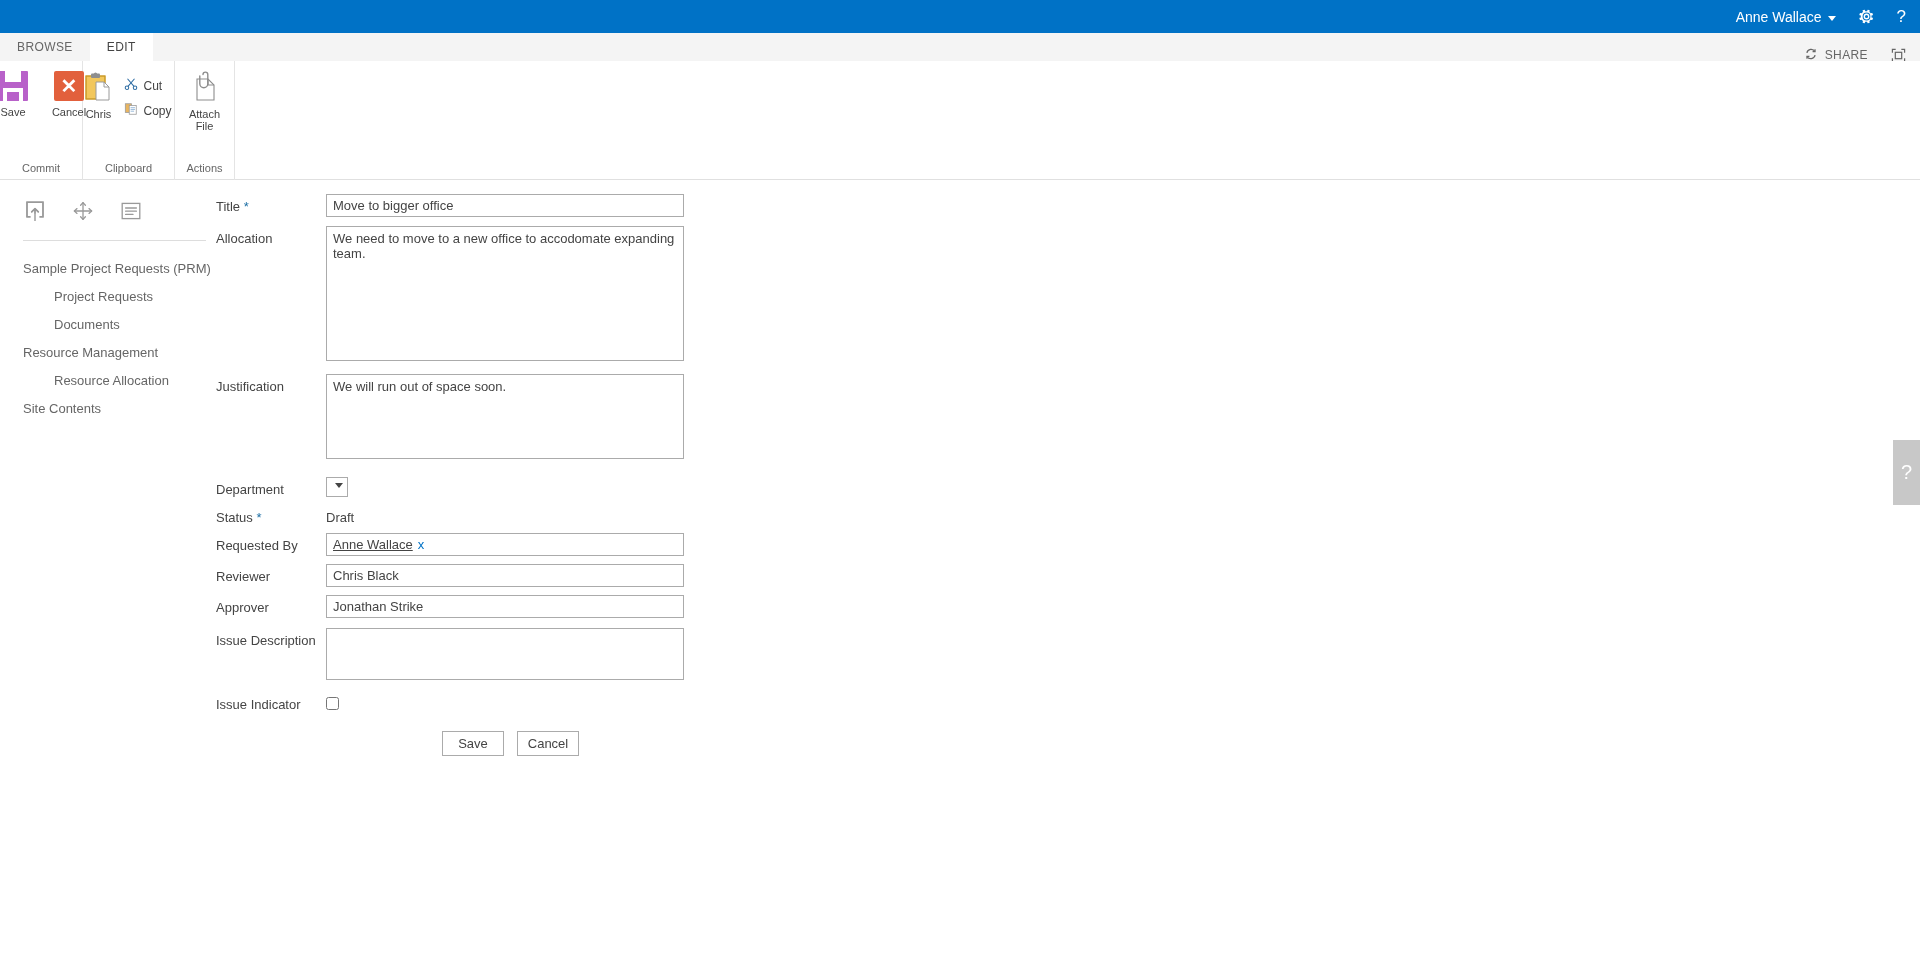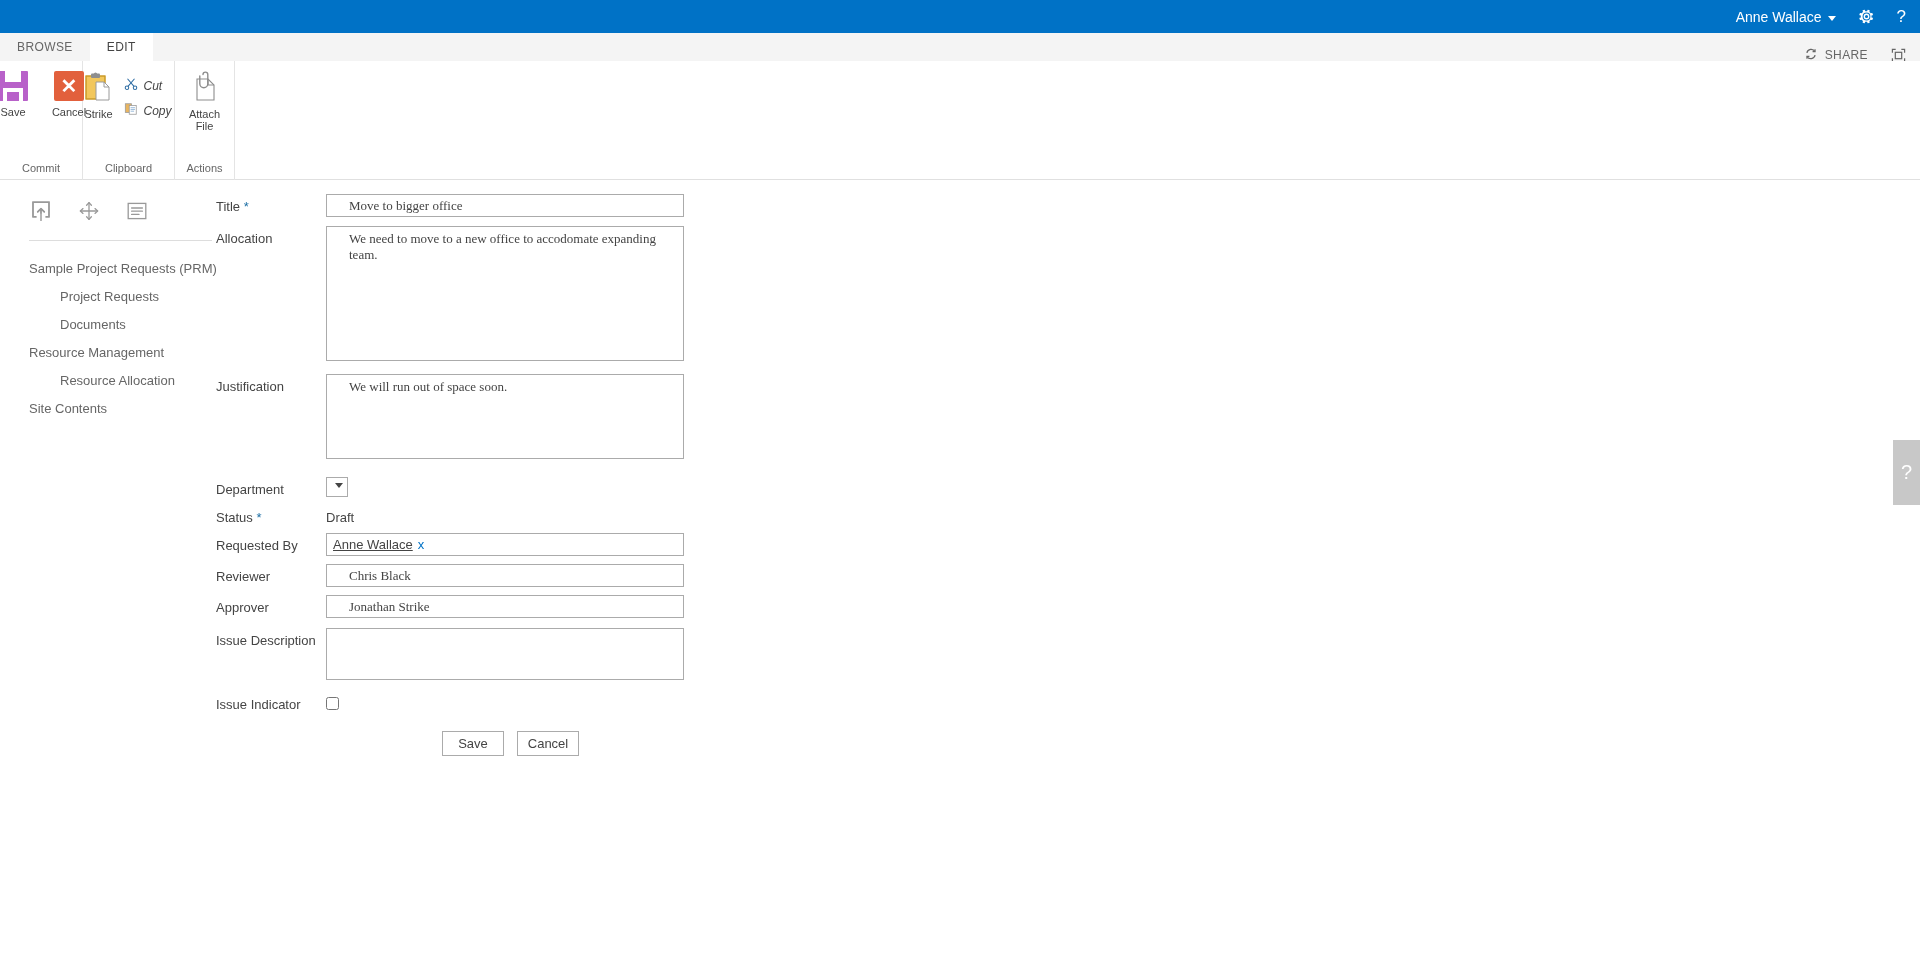--- a/index.html
+++ b/index.html
@@ -93,21 +93,21 @@
   }
   .rb-items { display: flex; align-items: flex-start; height: 86px; }
   .rb-big {
     width: 56px; display: flex; flex-direction: column;
     align-items: center; cursor: pointer; padding-top: 3px;
   }
   .rb-big .lbl {
     font-size: 11px; color: #444444; margin-top: 5px;
     text-align: center; line-height: 12px;
   }
-  .rb-small-col { display: flex; flex-direction: column; justify-content: flex-end; padding-top: 5px; font-style: italic; }
+  .rb-small-col { display: flex; flex-direction: column; justify-content: flex-end; padding-top: 5px; }
   .rb-small {
     display: flex; align-items: center; gap: 6px;
     padding: 4px 8px 4px 4px; cursor: pointer;
     font-size: 12px; color: #444444;
   }
 
   
   .ico-save {
     width: 30px; height: 30px; background: #B861C9; position: relative; border-radius:1px;
   }
@@ -123,21 +123,21 @@
   .ico-cancel {
     width: 30px; height: 30px; background: #E2603C; border-radius: 2px;
     display:flex; align-items:center; justify-content:center;
     color:#ffffff; font-size:20px; font-weight:bold; line-height:1;
   }
   .ico-paste { width: 32px; height: 32px; position: relative; }
   .ico-attach { width: 30px; height: 32px; position: relative; }
 
   
   .leftnav {
-    position: absolute; top: 180px; left: 10px;
+    position: absolute; top: 180px; left: 4px;
     width: 232px; padding: 12px 0 0 14px;
   }
   .ln-icons { display: flex; gap: 24px; padding: 8px 0 14px 5px; }
   .ln-ico { cursor: pointer; opacity: 0.8; }
   .ln-divider { width: 183px; height: 1px; background: #dddddd; margin: 0 0 14px 5px; }
   .ln-item {
     font-size: 13px; color: #666666; cursor: pointer;
     padding: 5px 0 6px 5px; line-height: 17px;
   }
   .ln-item.sub { padding-left: 36px; }
@@ -146,24 +146,24 @@
   .form-area { position: absolute; top: 180px; left: 216px; width: 1480px; }
   .form-row { display: flex; align-items: flex-start; margin-bottom: 0; }
   .f-label {
     width: 110px; text-align: left; font-size: 13px;
     color: #444444; padding-top: 5px; flex: none;
   }
   .req { color: #1C6EA4; font-size: 13px; }
   .f-ctl { flex: none; }
 
   input.txt, textarea.txt {
-    font-family: Liberation Serif, serif;
+    font-family: Liberation Sans, sans-serif;
     font-size: 13px; color: #444444;
     border: 1px solid #ababab; background: #ffffff;
-    padding: 4px 22px; outline: none;
+    padding: 4px 6px; outline: none;
   }
   input.txt { width: 358px; height: 23px; }
   textarea.txt { width: 358px; resize: none; }
   .ta-desc { height: 135px; }
   .ta-just { height: 85px; }
   .ta-issue { height: 52px; resize: vertical; }
 
   .people-box {
     width: 358px; height: 23px; border: 1px solid #ababab;
     background: #ffffff; padding: 3px 6px; font-size: 13px;
@@ -276,21 +276,21 @@
           <span class="ico-paste">
             <svg width="32" height="32" viewBox="0 0 32 32" aria-hidden="true">
               <rect x="3" y="5" width="19" height="23" fill="#F2C75C" stroke="#C99A28" stroke-width="1"></rect>
               <rect x="3" y="5" width="19" height="23" fill="none" stroke="#C99A28" stroke-width="1"></rect>
               <rect x="8" y="2.5" width="9" height="4.5" rx="1" fill="#8E8E8E"></rect>
               <circle cx="12.5" cy="3" r="1.6" fill="#8E8E8E"></circle>
               <path d="M13 11h8l5 5v13H13z" fill="#ffffff" stroke="#9a9a9a" stroke-width="1"></path>
               <path d="M21 11v5h5" fill="none" stroke="#9a9a9a" stroke-width="1"></path>
             </svg>
           </span>
-          <span class="lbl">Strike</span>
+          <span class="lbl">Chris</span>
         </div>
         <div class="rb-small-col">
           <div class="rb-small">
             <span>
               <svg width="14" height="14" viewBox="0 0 16 16" fill="none" stroke="#2E6DA4" stroke-width="1.2" aria-hidden="true">
                 <circle cx="3.4" cy="12.3" r="2"></circle>
                 <circle cx="12.6" cy="12.3" r="2"></circle>
                 <path d="M4.6 10.8L12 2M11.4 10.8L4 2"></path>
               </svg>
             </span>

